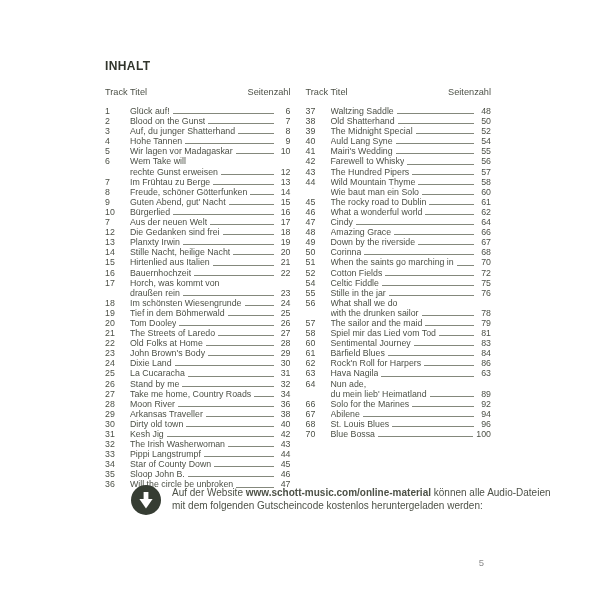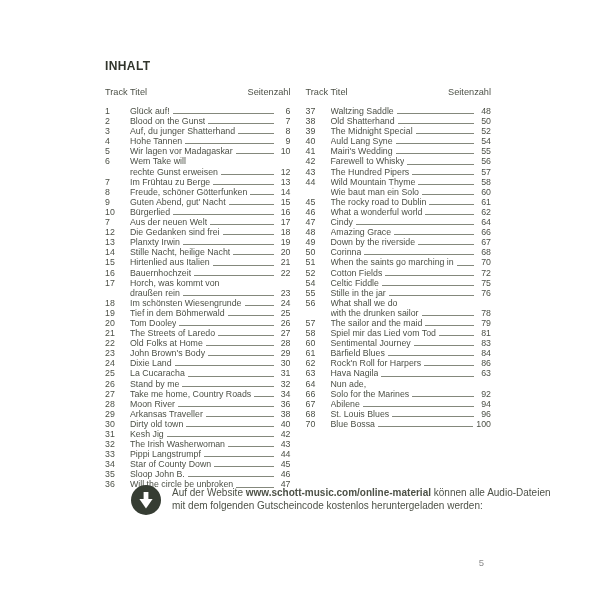--- a/index.html
+++ b/index.html
@@ -473,20 +473,26 @@
           </div>
           <div class="row">
             <span class="no">63</span>
             <span class="t">Hava Nagila</span>
             <span class="leader"></span>
             <span class="pg">63</span>
           </div>
           <div class="row">
             <span class="no">64</span>
             <span class="t">Nun ade,</span>
+          </div>
+          <div class="row">
+            <span class="no"></span>
+            <span class="t">du mein lieb' Heimatland</span>
+            <span class="leader"></span>
+            <span class="pg">89</span>
           </div>
           <div class="row">
             <span class="no">66</span>
             <span class="t">Solo for the Marines</span>
             <span class="leader"></span>
             <span class="pg">92</span>
           </div>
           <div class="row">
             <span class="no">67</span>
             <span class="t">Abilene</span>

